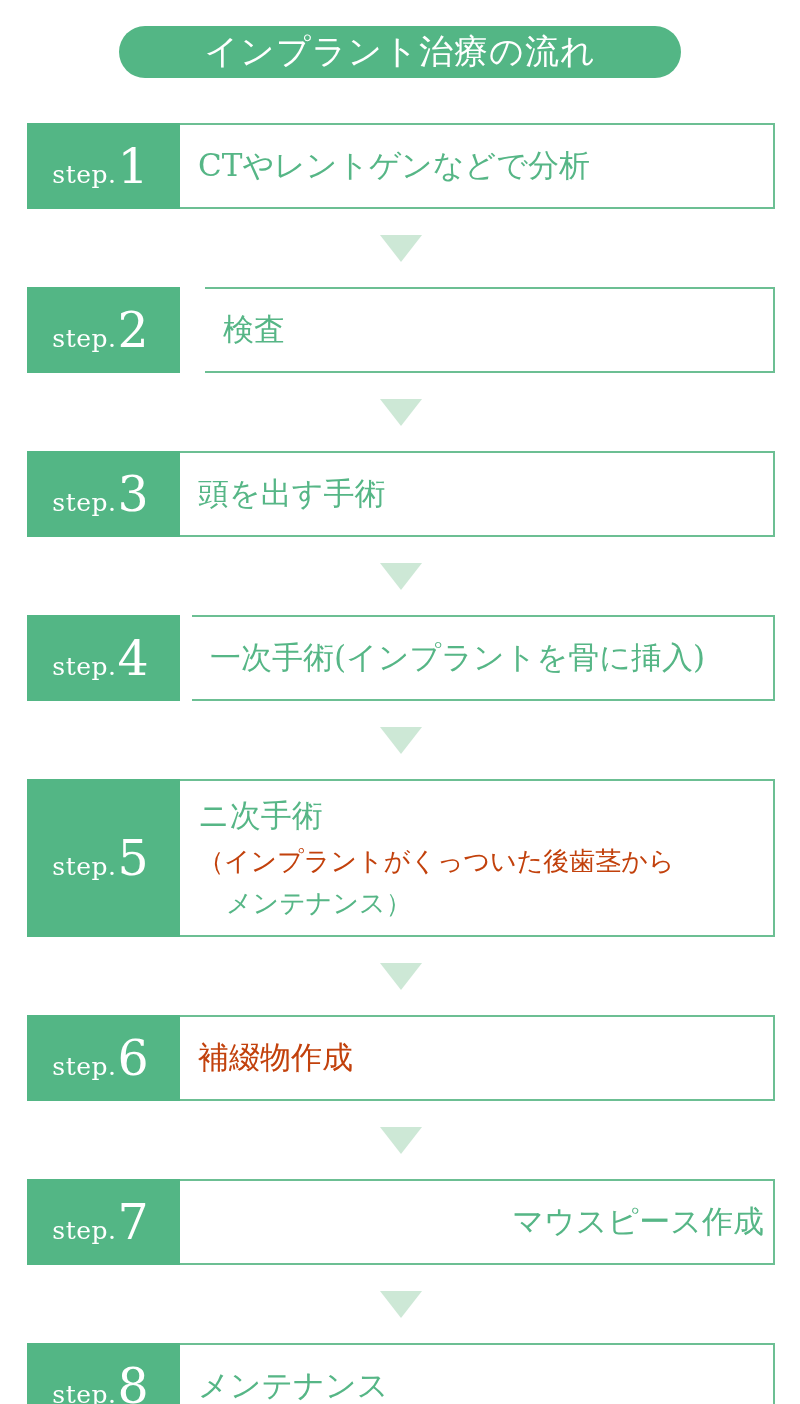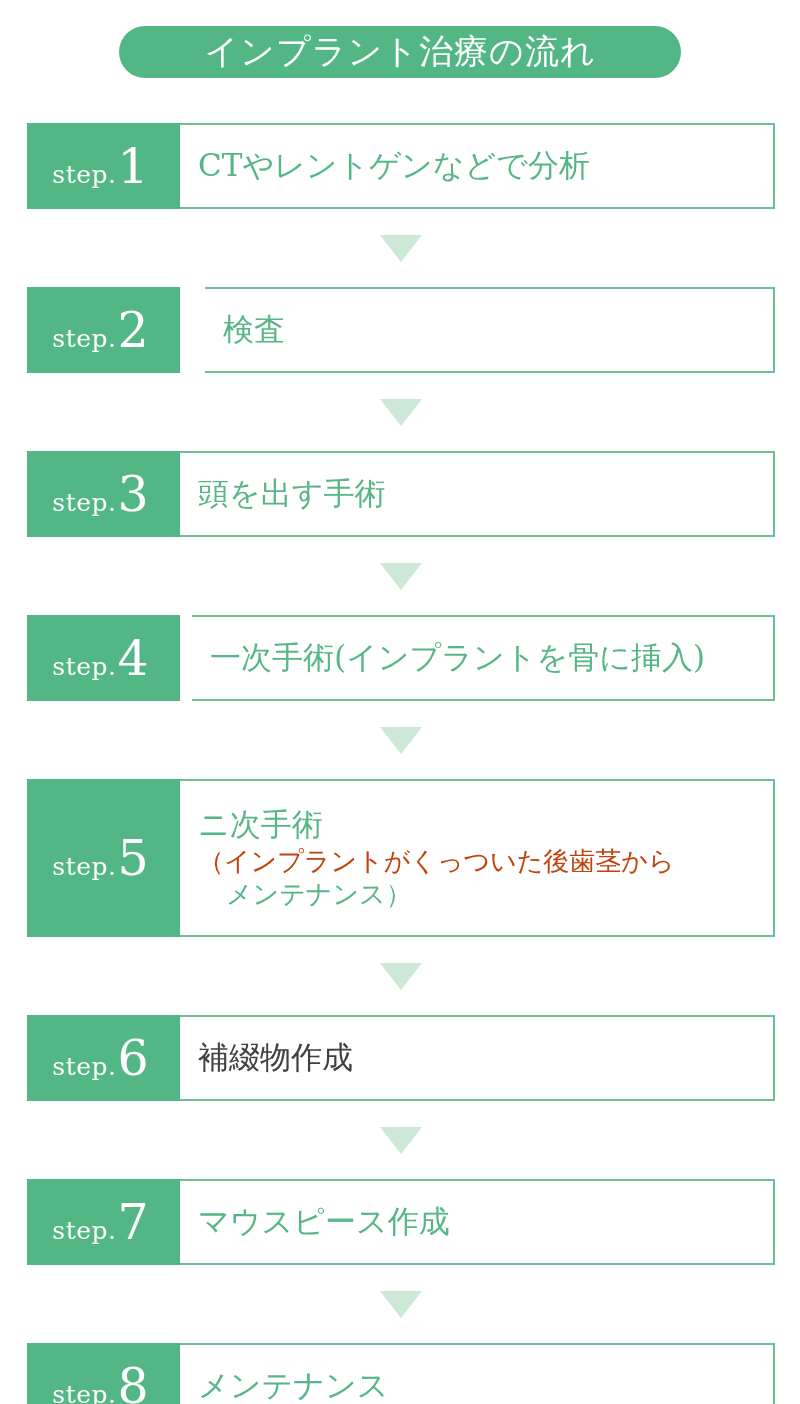--- a/index.html
+++ b/index.html
@@ -167,51 +167,51 @@
       <div class="arrow-wrap" style="height: 78px;">
         <div class="arrow" style="border-top-color: rgb(205, 232, 214);"></div>
       </div>
       <div class="step-row" style="height: 158px;">
         <div class="step-badge">
           <div class="badge-inner">
             <span class="badge-word">step.</span>
             <span class="badge-num">5</span>
           </div>
         </div>
-        <div class="step-body" style="border-color: rgb(108, 191, 147);">
+        <div class="step-body" style="border-color: rgb(108, 191, 147); gap: 9px;">
           <div class="step-line" style="color: rgb(86, 182, 134);">ニ次手術</div>
           <div class="step-line small" style="color: #c2410c;">（インプラントがくっついた後歯茎から</div>
           <div class="step-line small indent" style="color: rgb(86, 182, 134);">メンテナンス）</div>
         </div>
       </div>
       <div class="arrow-wrap" style="height: 78px;">
         <div class="arrow" style="border-top-color: rgb(205, 232, 214);"></div>
       </div>
       <div class="step-row" style="height: 86px;">
         <div class="step-badge">
           <div class="badge-inner">
             <span class="badge-word">step.</span>
             <span class="badge-num">6</span>
           </div>
         </div>
         <div class="step-body" style="border-color: rgb(108, 191, 147);">
-          <div class="step-line" style="color: #404040;">補綴物作成</div>
+          <div class="step-line" style="color: #c2410c;">補綴物作成</div>
         </div>
       </div>
       <div class="arrow-wrap" style="height: 78px;">
         <div class="arrow" style="border-top-color: rgb(205, 232, 214);"></div>
       </div>
       <div class="step-row" style="height: 86px;">
         <div class="step-badge">
           <div class="badge-inner">
             <span class="badge-word">step.</span>
             <span class="badge-num">7</span>
           </div>
         </div>
-        <div class="step-body" style="border-color: rgb(108, 191, 147);">
+        <div class="step-body" style="border-color: rgb(108, 191, 147); align-items: flex-end;">
           <div class="step-line" style="color: rgb(86, 182, 134);">マウスピース作成</div>
         </div>
       </div>
       <div class="arrow-wrap" style="height: 78px;">
         <div class="arrow" style="border-top-color: rgb(205, 232, 214);"></div>
       </div>
       <div class="step-row" style="height: 86px;">
         <div class="step-badge">
           <div class="badge-inner">
             <span class="badge-word">step.</span>

